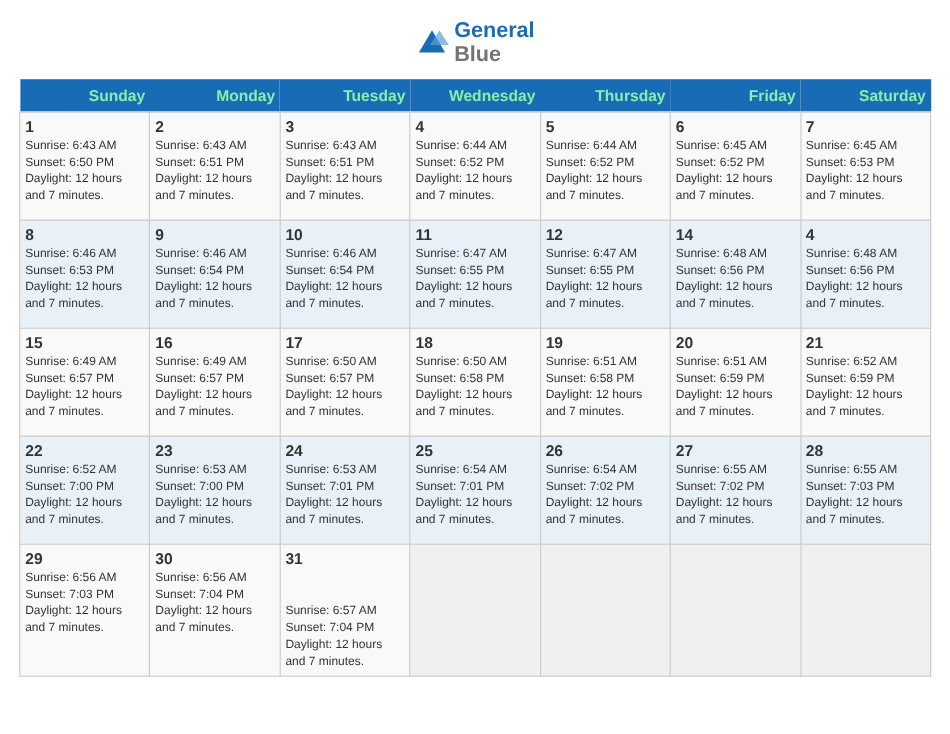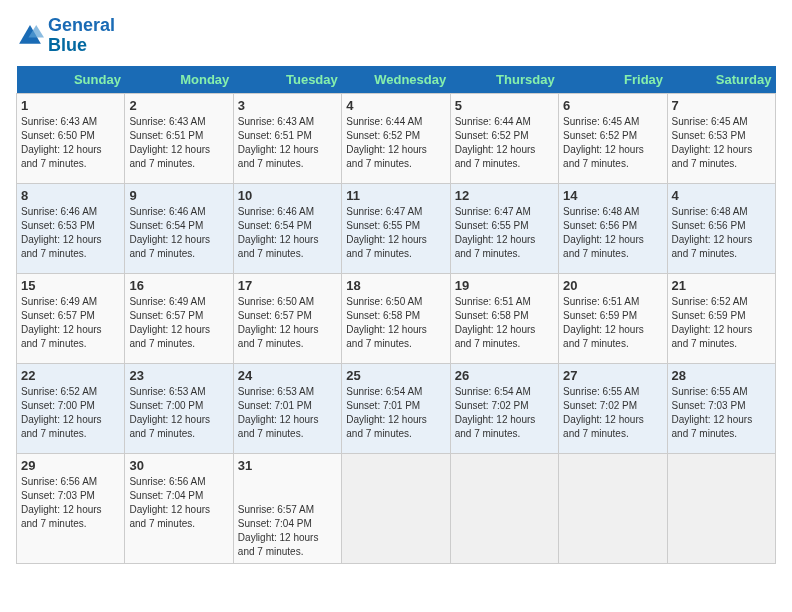--- a/index.html
+++ b/index.html
@@ -8,21 +8,20 @@
       background: #fff;
       width: 792px;
       min-height: 612px;
       padding: 16px;
     }
     .header {
       display: flex;
       justify-content: center;
       align-items: flex-start;
       margin-bottom: 10px;
-      flex-direction: column;
     }
     .logo {
       display: flex;
       align-items: center;
       gap: 4px;
     }
     .logo-text {
       font-size: 18px;
       font-weight: bold;
       color: #333;
@@ -94,21 +93,21 @@
 <body>
 
 <div class="header">
   <div class="logo">
     <svg class="logo-icon" viewBox="0 0 36 36">
       <polygon points="18,4 32,28 4,28" fill="#1a6bb5"></polygon>
       <polygon points="26,4 36,20 16,20" fill="#5a9fd4" opacity="0.7"></polygon>
     </svg>
     <div class="logo-text">
       <div><span>General</span></div>
-      <div><span style="color:#0369a1">Blue</span></div>
+      <div><span style="color:#737373">Blue</span></div>
     </div>
   </div>
 </div>
 
 <table>
   <thead>
     <tr>
       <th>Sunday</th>
       <th>Monday</th>
       <th>Tuesday</th>

